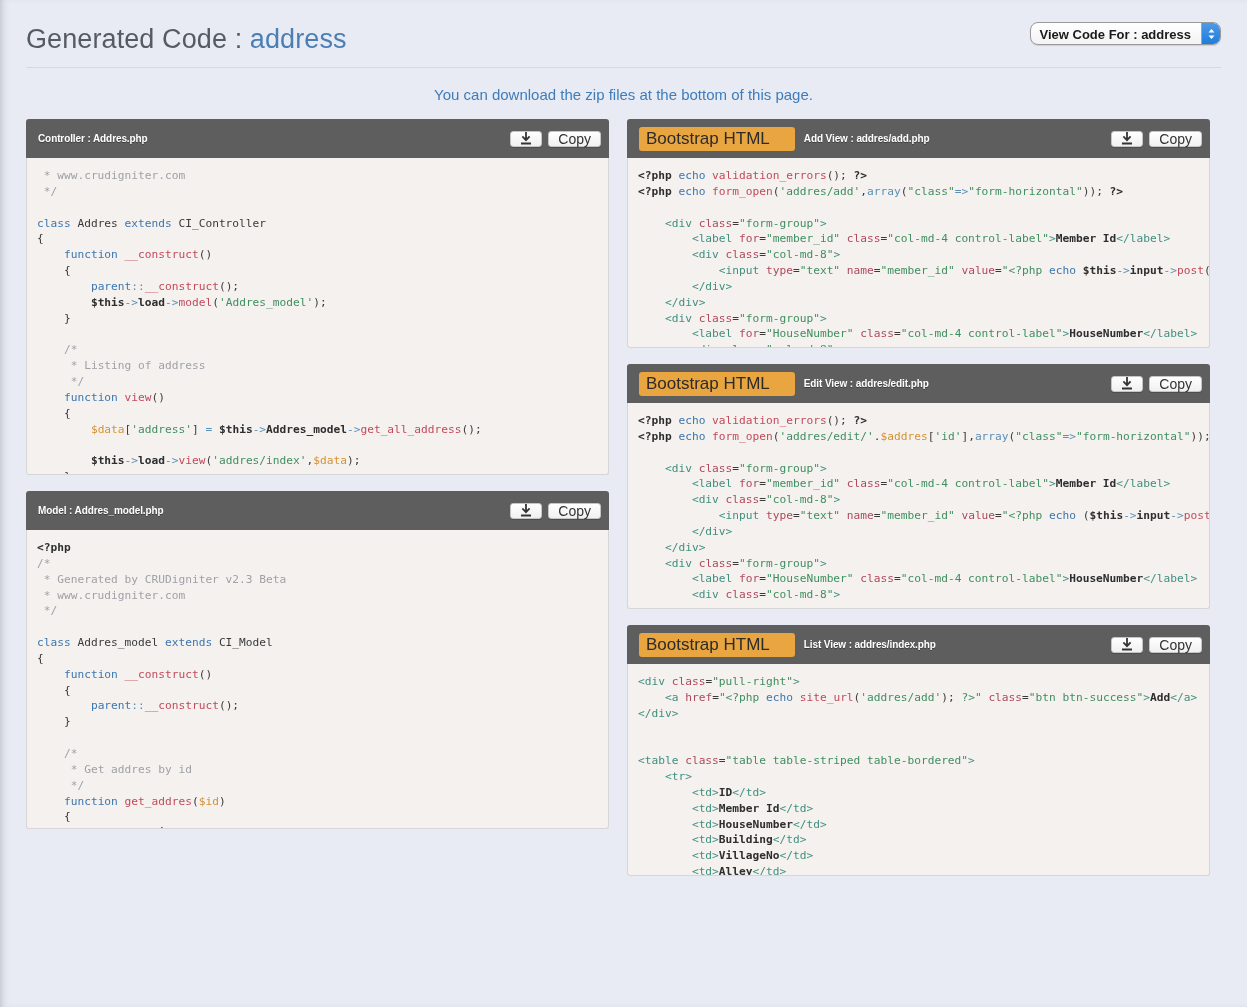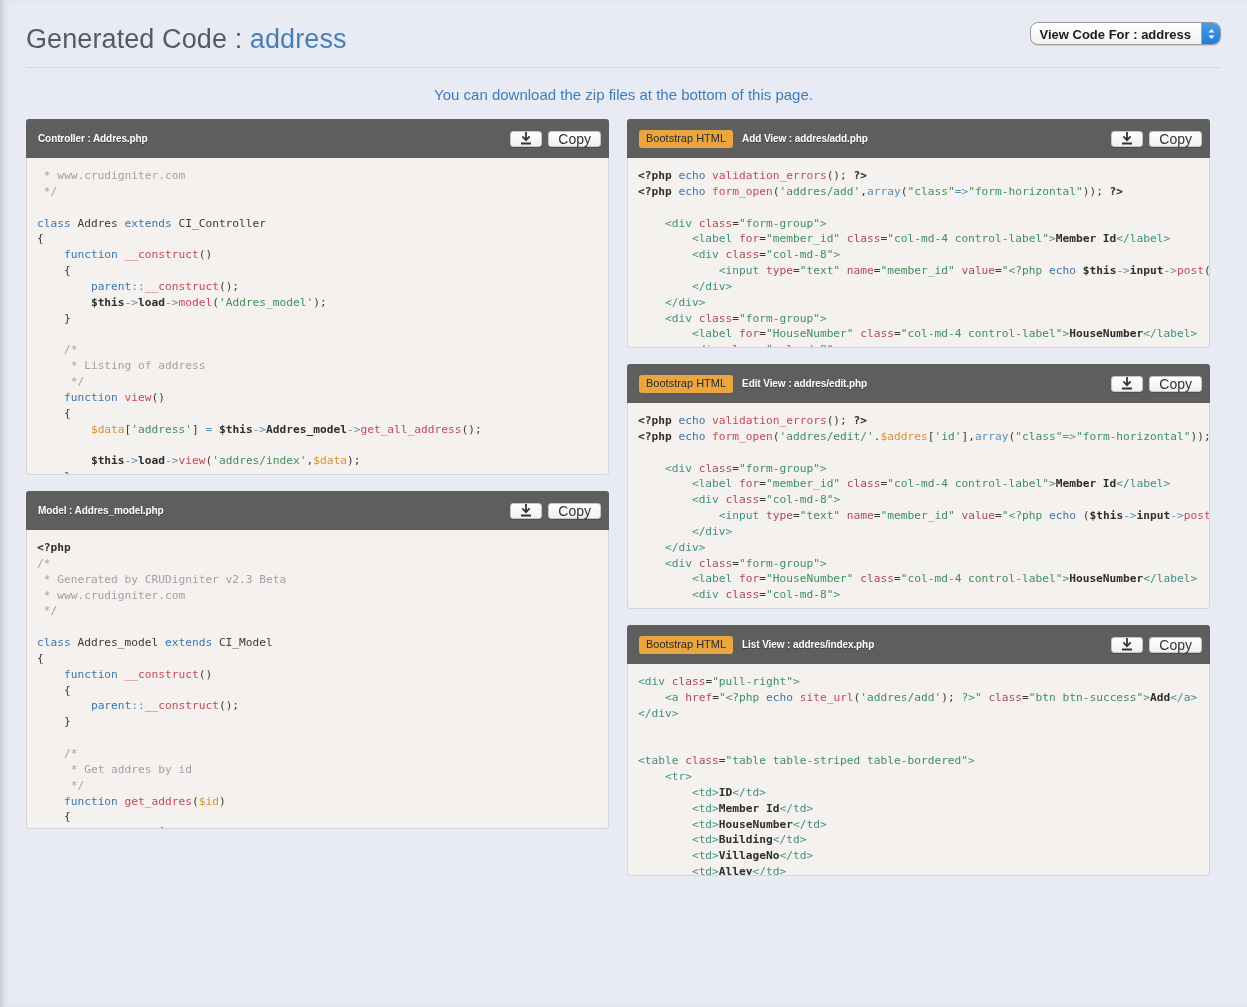--- a/index.html
+++ b/index.html
@@ -83,23 +83,23 @@
     border-radius: 3px 3px 0 0;
   }
   .panel-title {
     color: #ffffff; font-size: 10px; font-weight: bold;
     letter-spacing: -.1px; white-space: nowrap;
     text-shadow: 0 1px 0 rgba(0,0,0,.35);
   }
   .badge {
     background: #e9a53f;
     color: #2b2b2b;
-    font-size: 11px;
+    font-size: 17px;
     font-weight: normal;
-    padding: 3px 7px 4px 7px;
+    padding: 3px 25px 4px 7px;
     border-radius: 3px;
     margin-right: 9px;
     white-space: nowrap;
     line-height: 1;
   }
   .head-actions { margin-left: auto; display: flex; gap: 6px; align-items: center; }
   .btn {
     background: linear-gradient(#ffffff, #f0f0f0);
     border: 1px solid #c5c5c5;
     border-radius: 3px;

